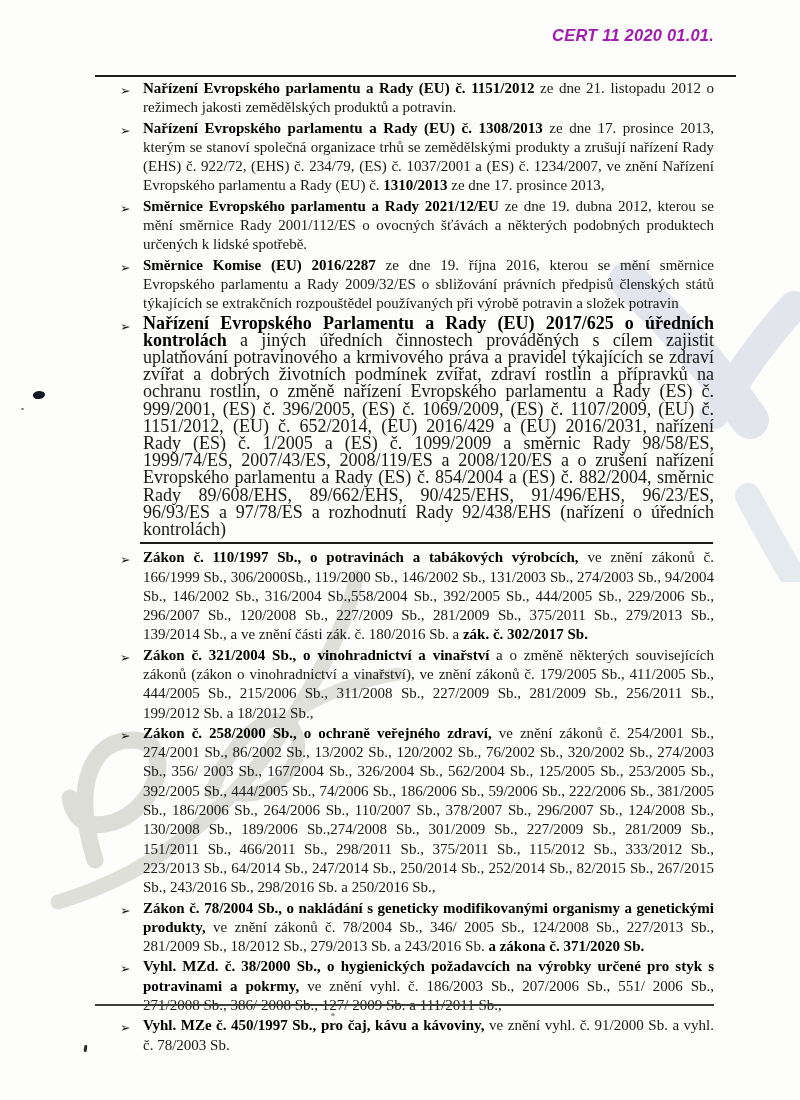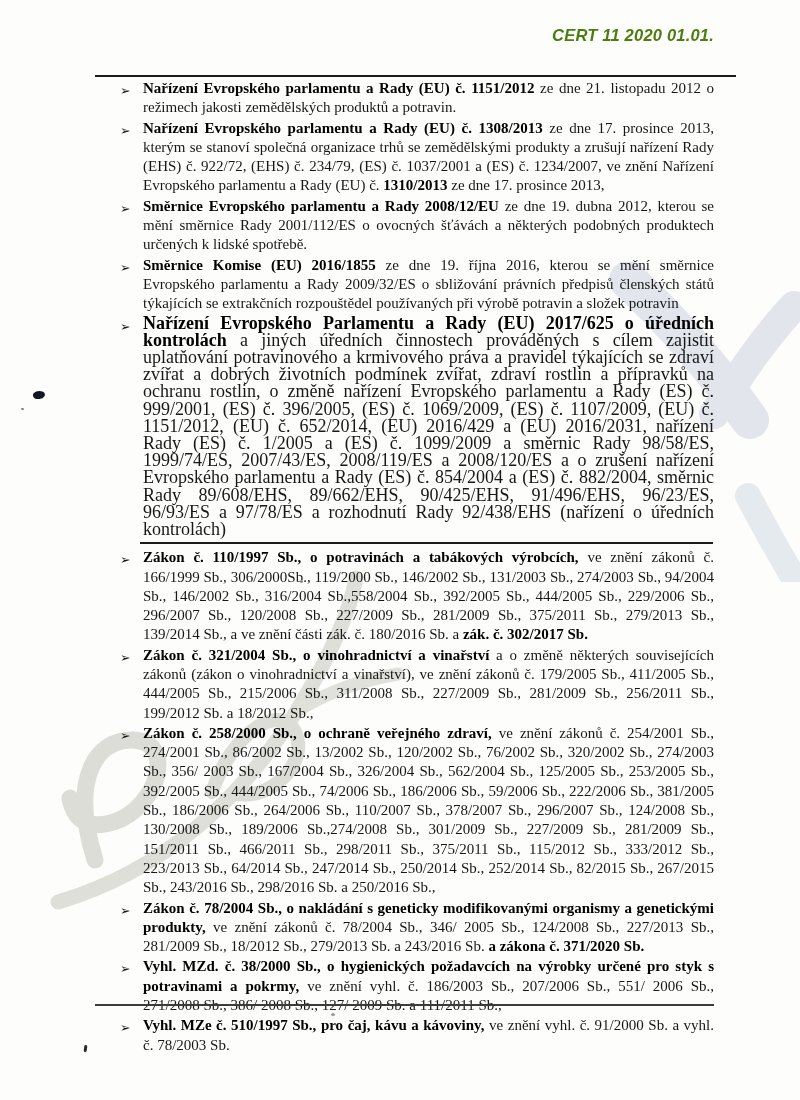--- a/index.html
+++ b/index.html
@@ -14,21 +14,21 @@
   
   .wm{position:absolute;z-index:0;pointer-events:none;}
   .wm-emblem{left:598px;top:262px;opacity:.55;}
   .wm-signature{left:0px;top:440px;opacity:.95;}
 
   
   .header{
     position:absolute;top:26px;right:86px;z-index:2;
     font-family:"Liberation Sans",sans-serif;
     font-style:italic;font-weight:bold;font-size:16.5px;
-    color:#4d7c0f;letter-spacing:.2px;
+    color:#a21caf;letter-spacing:.2px;
   }
   .rule{position:absolute;z-index:2;border-top:2px solid var(--rule,#1c1c1c);}
   .top-rule{left:95px;top:75px;width:641px;}
 
   
   .content{position:absolute;left:120px;top:78px;width:594px;z-index:1;}
   ul.list{list-style:none;margin:0;padding:0;}
   ul.list li{display:flex;margin-top:1px;}
   .bullet{
     flex:none;width:23px;
@@ -97,25 +97,25 @@
         <li>
           <span class="bullet">➢</span>
           <span class="itext"><b>Nařízení Evropského parlamentu a Rady (EU) č. 1151/2012</b><span> ze dne 21. listopadu 2012 o režimech jakosti zemědělských produktů a potravin.</span></span>
         </li>
         <li>
           <span class="bullet">➢</span>
           <span class="itext"><b>Nařízení Evropského parlamentu a Rady (EU) č. 1308/2013</b><span> ze dne 17. prosince 2013, kterým se stanoví společná organizace trhů se zemědělskými produkty a zrušují nařízení Rady (EHS) č. 922/72, (EHS) č. 234/79, (ES) č. 1037/2001 a (ES) č. 1234/2007, ve znění Nařízení Evropského parlamentu a Rady (EU) č. </span><b>1310/2013</b><span> ze dne 17. prosince 2013,</span></span>
         </li>
         <li>
           <span class="bullet">➢</span>
-          <span class="itext"><b>Směrnice Evropského parlamentu a Rady 2008/12/EU</b><span> ze dne 19. dubna 2012, kterou se mění směrnice Rady 2001/112/ES o ovocných šťávách a některých podobných produktech určených k lidské spotřebě.</span></span>
+          <span class="itext"><b>Směrnice Evropského parlamentu a Rady 2021/12/EU</b><span> ze dne 19. dubna 2012, kterou se mění směrnice Rady 2001/112/ES o ovocných šťávách a některých podobných produktech určených k lidské spotřebě.</span></span>
         </li>
         <li>
           <span class="bullet">➢</span>
-          <span class="itext"><b>Směrnice Komise (EU) 2016/1855</b><span> ze dne 19. října 2016, kterou se mění směrnice Evropského parlamentu a Rady 2009/32/ES o sbližování právních předpisů členských států týkajících se extrakčních rozpouštědel používaných při výrobě potravin a složek potravin</span></span>
+          <span class="itext"><b>Směrnice Komise (EU) 2016/2287</b><span> ze dne 19. října 2016, kterou se mění směrnice Evropského parlamentu a Rady 2009/32/ES o sbližování právních předpisů členských států týkajících se extrakčních rozpouštědel používaných při výrobě potravin a složek potravin</span></span>
         </li>
         <li class="tight">
           <span class="bullet">➢</span>
           <span class="itext"><b>Nařízení Evropského Parlamentu a Rady (EU) 2017/625 o úředních kontrolách</b><span> a jiných úředních činnostech prováděných s cílem zajistit uplatňování potravinového a krmivového práva a pravidel týkajících se zdraví zvířat a dobrých životních podmínek zvířat, zdraví rostlin a přípravků na ochranu rostlin, o změně nařízení Evropského parlamentu a Rady (ES) č. 999/2001, (ES) č. 396/2005, (ES) č. 1069/2009, (ES) č. 1107/2009, (EU) č. 1151/2012, (EU) č. 652/2014, (EU) 2016/429 a (EU) 2016/2031, nařízení Rady (ES) č. 1/2005 a (ES) č. 1099/2009 a směrnic Rady 98/58/ES, 1999/74/ES, 2007/43/ES, 2008/119/ES a 2008/120/ES a o zrušení nařízení Evropského parlamentu a Rady (ES) č. 854/2004 a (ES) č. 882/2004, směrnic Rady 89/608/EHS, 89/662/EHS, 90/425/EHS, 91/496/EHS, 96/23/ES, 96/93/ES a 97/78/ES a rozhodnutí Rady 92/438/EHS (nařízení o úředních kontrolách)</span></span>
         </li>
       </ul>
     <div class="mid-rule"></div>
     <ul class="list">
         <li>
           <span class="bullet">➢</span>
@@ -132,21 +132,21 @@
         <li>
           <span class="bullet">➢</span>
           <span class="itext"><b>Zákon č. 78/2004 Sb., o nakládání s geneticky modifikovanými organismy a genetickými produkty,</b><span> ve znění zákonů č. 78/2004 Sb., 346/ 2005 Sb., 124/2008 Sb., 227/2013 Sb., 281/2009 Sb., 18/2012 Sb., 279/2013 Sb. a 243/2016 Sb. </span><b>a zákona č. 371/2020 Sb.</b></span>
         </li>
         <li>
           <span class="bullet">➢</span>
           <span class="itext"><b>Vyhl. MZd. č. 38/2000 Sb., o hygienických požadavcích na výrobky určené pro styk s potravinami a pokrmy,</b><span> ve znění vyhl. č. 186/2003 Sb., 207/2006 Sb., 551/ 2006 Sb., 271/2008 Sb., 386/ 2008 Sb., 127/ 2009 Sb. a 111/2011 Sb.,</span></span>
         </li>
         <li>
           <span class="bullet">➢</span>
-          <span class="itext"><b>Vyhl. MZe č. 510/1997 Sb., pro čaj, kávu a kávoviny,</b><span> ve znění vyhl. č. 91/2000 Sb. a vyhl. č. 78/2003 Sb.</span></span>
+          <span class="itext"><b>Vyhl. MZe č. 450/1997 Sb., pro čaj, kávu a kávoviny,</b><span> ve znění vyhl. č. 91/2000 Sb. a vyhl. č. 78/2003 Sb.</span></span>
         </li>
       </ul>
   </div>
 
   <div class="rule footer-rule"></div>
 
   <div class="ink blot"></div>
   <div class="ink speck-a"></div>
   <div class="ink speck-b"></div>
   <div class="ink speck-c"></div>

